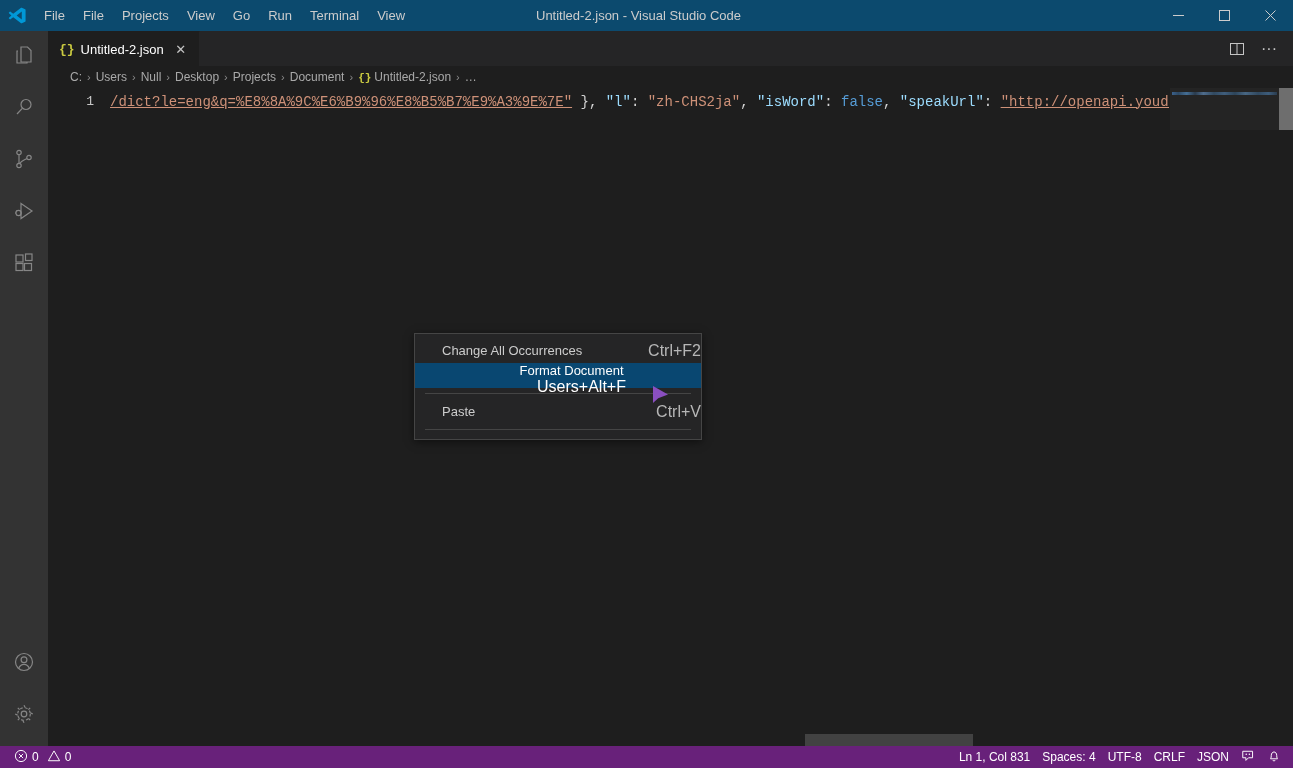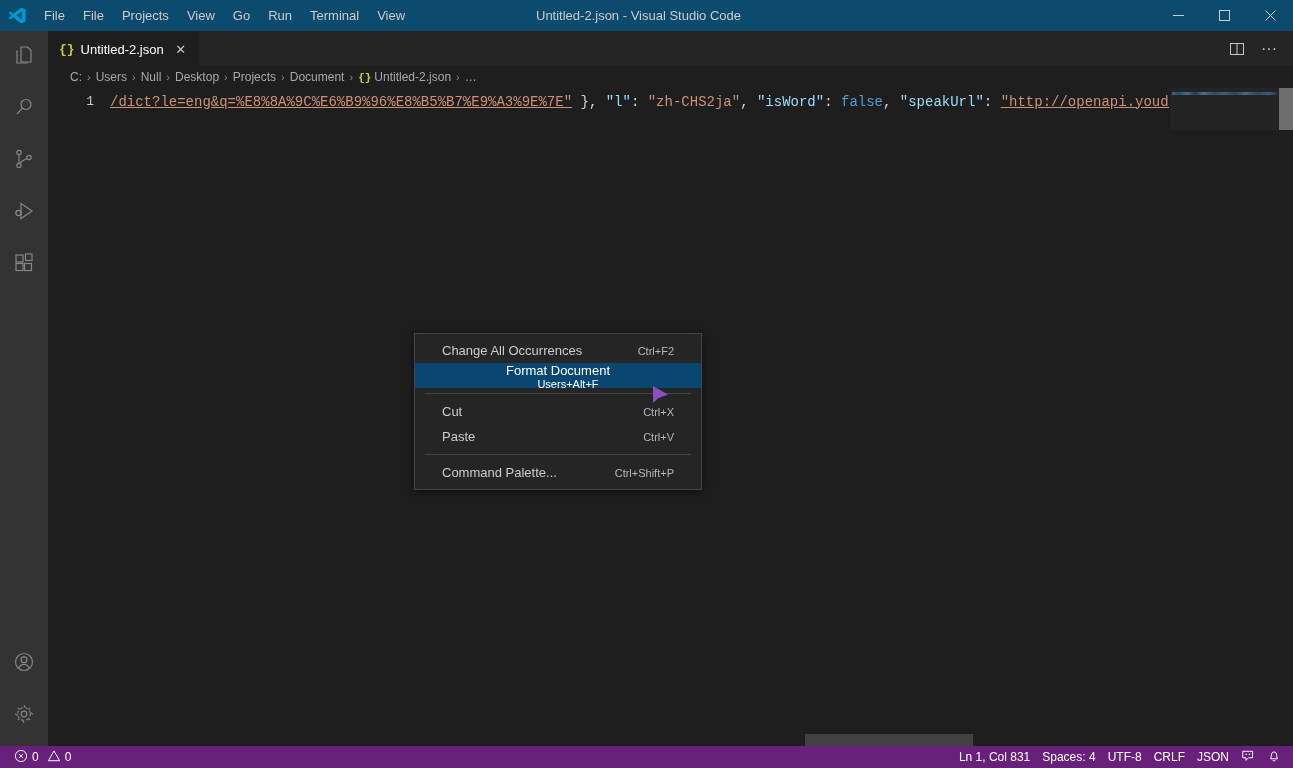--- a/index.html
+++ b/index.html
@@ -194,31 +194,31 @@
     background: #252526;
     border: 1px solid #454545;
     box-shadow: 0 2px 8px rgba(0,0,0,0.5);
     padding: 4px 0;
     z-index: 50;
     font-size: 13px;
   }
   .cm-item {
     height: 25px;
     display: flex; align-items: center;
-    padding: 0 27px 0 27px;
+    padding: 0 0 0 27px;
     color: #cccccc;
     cursor: default; white-space: nowrap;
   }
   .cm-item.selected {
     background: #094771;
     color: #ffffff;
     flex-direction: column;
   }
   .cm-label { flex: 1; }
-  .cm-keys { color: #b7b7b7; font-size: 11px; padding-left: 20px; }
+  .cm-keys { color: #b7b7b7; font-size: 16px; padding-left: 20px; }
   .cm-item.selected .cm-keys { color: #ffffff; }
   .cm-sep {
     height: 1px; background: #454545;
     margin: 5px 10px 5px 10px;
   }
 
   
   .cursor-arrow {
     position: absolute; left: 652px; top: 385px;
     width: 18px; height: 20px; z-index: 60; pointer-events: none;
@@ -491,32 +491,24 @@
     <div class="cm-item">
       <span class="cm-label">Change All Occurrences</span>
       <span class="cm-keys">Ctrl+F2</span>
     </div>
     <div class="cm-item selected">
       <span class="cm-label">Format Document</span>
       <span class="cm-keys">Users+Alt+F</span>
     </div>
     <div class="cm-sep"></div>
     <div class="cm-item">
-      <span class="cm-label">Cut</span>
-      <span class="cm-keys">Ctrl+X</span>
-    </div>
-    <div class="cm-item">
       <span class="cm-label">Paste</span>
       <span class="cm-keys">Ctrl+V</span>
     </div>
     <div class="cm-sep"></div>
-    <div class="cm-item">
-      <span class="cm-label">Command Palette...</span>
-      <span class="cm-keys">Ctrl+Shift+P</span>
-    </div>
   </div>
 
   <div class="cursor-arrow">
     <svg width="18" height="20" viewBox="0 0 18 20">
       <path d="M1 1 L1 18 L6.2 13.2 L16 9.6 Z" fill="#8a4fc0"></path>
     </svg>
   </div>
 
 </div>
 

